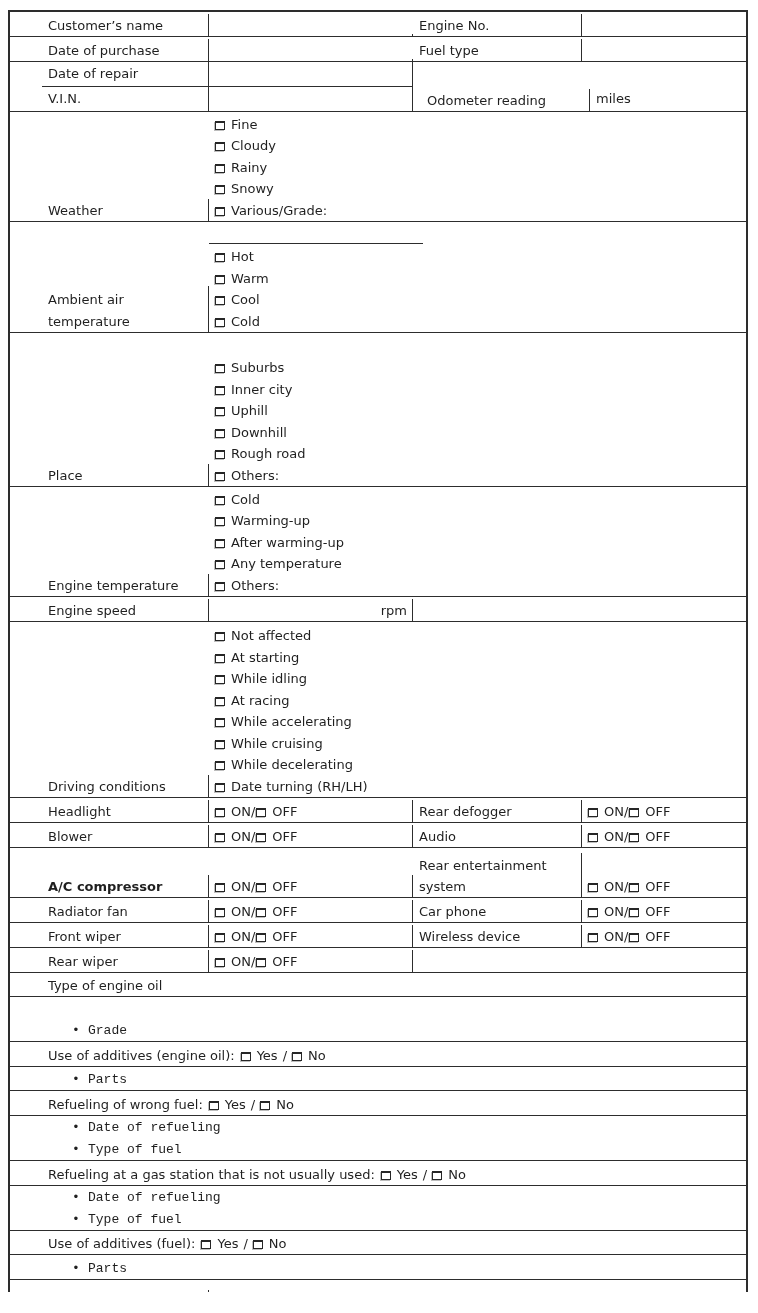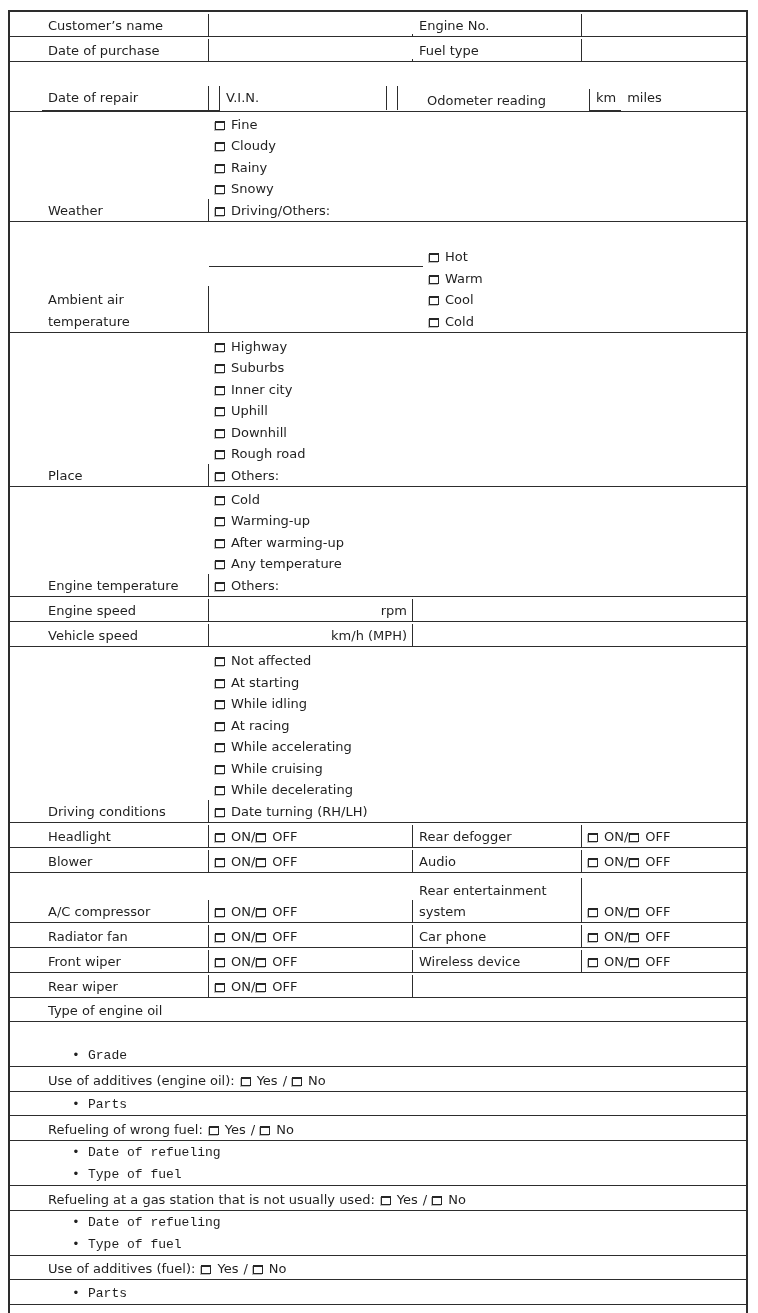--- a/index.html
+++ b/index.html
@@ -12,26 +12,26 @@
   .row { display: flex; border-bottom: 1px solid #2d2d2d; overflow: hidden; align-items: flex-end; padding-left: 32px; }
   .row.nb { border-bottom: none; }
 
   .cell { padding: 2px 4px 0 6px; line-height: 20px; overflow: hidden; }
   .c1 { width: 167px; flex: none; }
   .c2 { width: 204px; flex: none; }
   .c3 { width: 169px; flex: none; }
   .c4 { flex: 1; }
   .br { border-right: 1px solid #2d2d2d; }
   .grow { flex: 1; }
-  .colwrap { display: flex; flex-direction: row; flex: none; }
+  .colwrap { display: flex; flex-direction: column; flex: none; }
   .subrow { display: flex; overflow: hidden; }
   .bb { border-bottom: 1px solid #2d2d2d; }
   .right { text-align: right; padding-right: 5px; margin-top: 30px; }
   .vcenter { display: flex; align-items: center; margin-left: 8px; }
-  .bold { font-weight: normal; }
+  .bold { font-weight: bold; }
 
   .h25 { height: 25px; } .h24 { height: 24px; } .h50 { height: 50px; }
   .h110 { height: 110px; } .h111 { height: 111px; } .h154 { height: 154px; }
   .h176 { height: 176px; } .h45 { height: 45px; } .h23 { height: 23px; }
   .h12 { height: 12px; }
 
   .opts { padding: 2px 0 0 6px; flex: 1; }
   .opt { height: 21.5px; line-height: 21.5px; white-space: nowrap; }
 
   .cb { display: inline-block; width: 10px; height: 9px;
@@ -85,21 +85,21 @@
     </div>
   </div>
 
   <div class="row h110">
     <div class="cell c1 br">Weather</div>
     <div class="opts">
       <div class="opt"><span class="cb"></span><span>Fine</span></div>
       <div class="opt"><span class="cb"></span><span>Cloudy</span></div>
       <div class="opt"><span class="cb"></span><span>Rainy</span></div>
       <div class="opt"><span class="cb"></span><span>Snowy</span></div>
-      <div class="opt"><span class="cb"></span><span>Driving/Others:</span></div>
+      <div class="opt"><span class="cb"></span><span>Various/Grade:</span></div>
     </div>
   </div>
 
   <div class="row h111">
     <div class="cell c1 br">
         <div class="wrap90">Ambient air temperature</div>
       </div>
     <div class="colwrap grow">
       <div class="subrow bb h23">
         <div class="cell right br" style="width:204px"><span>°C (°F)</span></div>
@@ -110,21 +110,20 @@
         <div class="opt"><span class="cb"></span><span>Warm</span></div>
         <div class="opt"><span class="cb"></span><span>Cool</span></div>
         <div class="opt"><span class="cb"></span><span>Cold</span></div>
       </div>
     </div>
   </div>
 
   <div class="row h154">
     <div class="cell c1 br">Place</div>
     <div class="opts">
-      <div class="opt"><span class="cb"></span><span>Highway</span></div>
       <div class="opt"><span class="cb"></span><span>Suburbs</span></div>
       <div class="opt"><span class="cb"></span><span>Inner city</span></div>
       <div class="opt"><span class="cb"></span><span>Uphill</span></div>
       <div class="opt"><span class="cb"></span><span>Downhill</span></div>
       <div class="opt"><span class="cb"></span><span>Rough road</span></div>
       <div class="opt"><span class="cb"></span><span>Others:</span></div>
     </div>
   </div>
 
   <div class="row h110">
@@ -137,25 +136,20 @@
       <div class="opt"><span class="cb"></span><span>Others:</span></div>
     </div>
   </div>
 
   <div class="row h25">
     <div class="cell c1 br">Engine speed</div>
     <div class="cell c2 br right"><span>rpm</span></div>
     <div class="cell c4"></div>
   </div>
 
-  <div class="row h25">
-    <div class="cell c1 br">Vehicle speed</div>
-    <div class="cell c2 br right"><span>km/h (MPH)</span></div>
-    <div class="cell c4"></div>
-  </div>
 
   <div class="row h176">
     <div class="cell c1 br">Driving conditions</div>
     <div class="opts">
       <div class="opt"><span class="cb"></span><span>Not affected</span></div>
       <div class="opt"><span class="cb"></span><span>At starting</span></div>
       <div class="opt"><span class="cb"></span><span>While idling</span></div>
       <div class="opt"><span class="cb"></span><span>At racing</span></div>
       <div class="opt"><span class="cb"></span><span>While accelerating</span></div>
       <div class="opt"><span class="cb"></span><span>While cruising</span></div>

